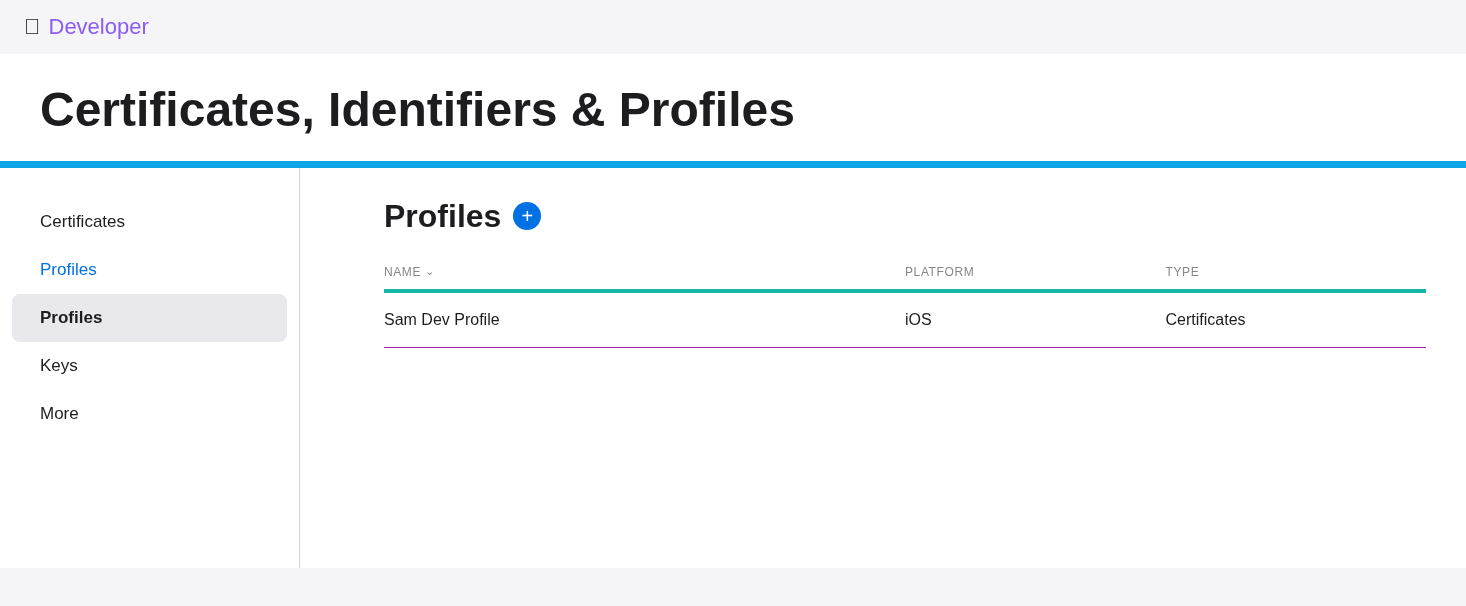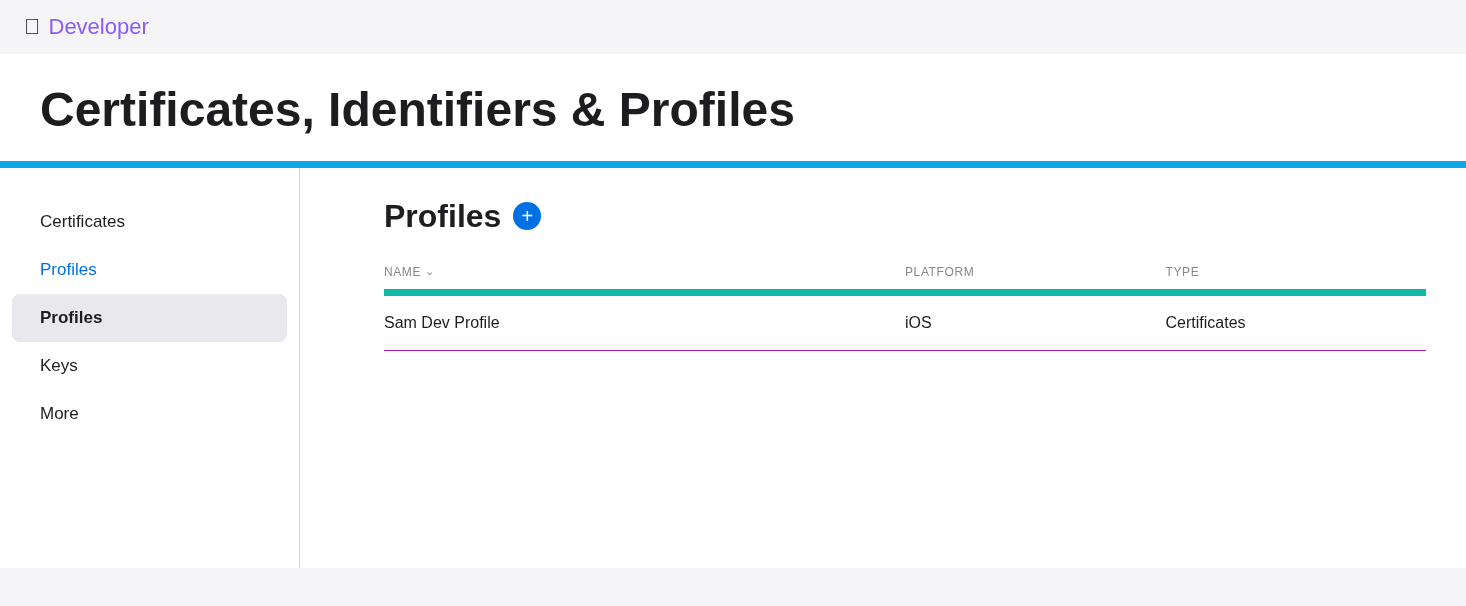--- a/index.html
+++ b/index.html
@@ -135,21 +135,21 @@
       margin-top: -1px;
     }
 
     
     .table {
       width: 100%;
       border-collapse: collapse;
     }
 
     .table-header-row {
-      border-bottom: 7px solid #14b8a6;
+      border-bottom: 4px solid #14b8a6;
     }
 
     .table th {
       text-align: left;
       padding: 10px 0;
       font-size: 12px;
       font-weight: 500;
       color: #86868b;
       letter-spacing: 0.05em;
       text-transform: uppercase;

